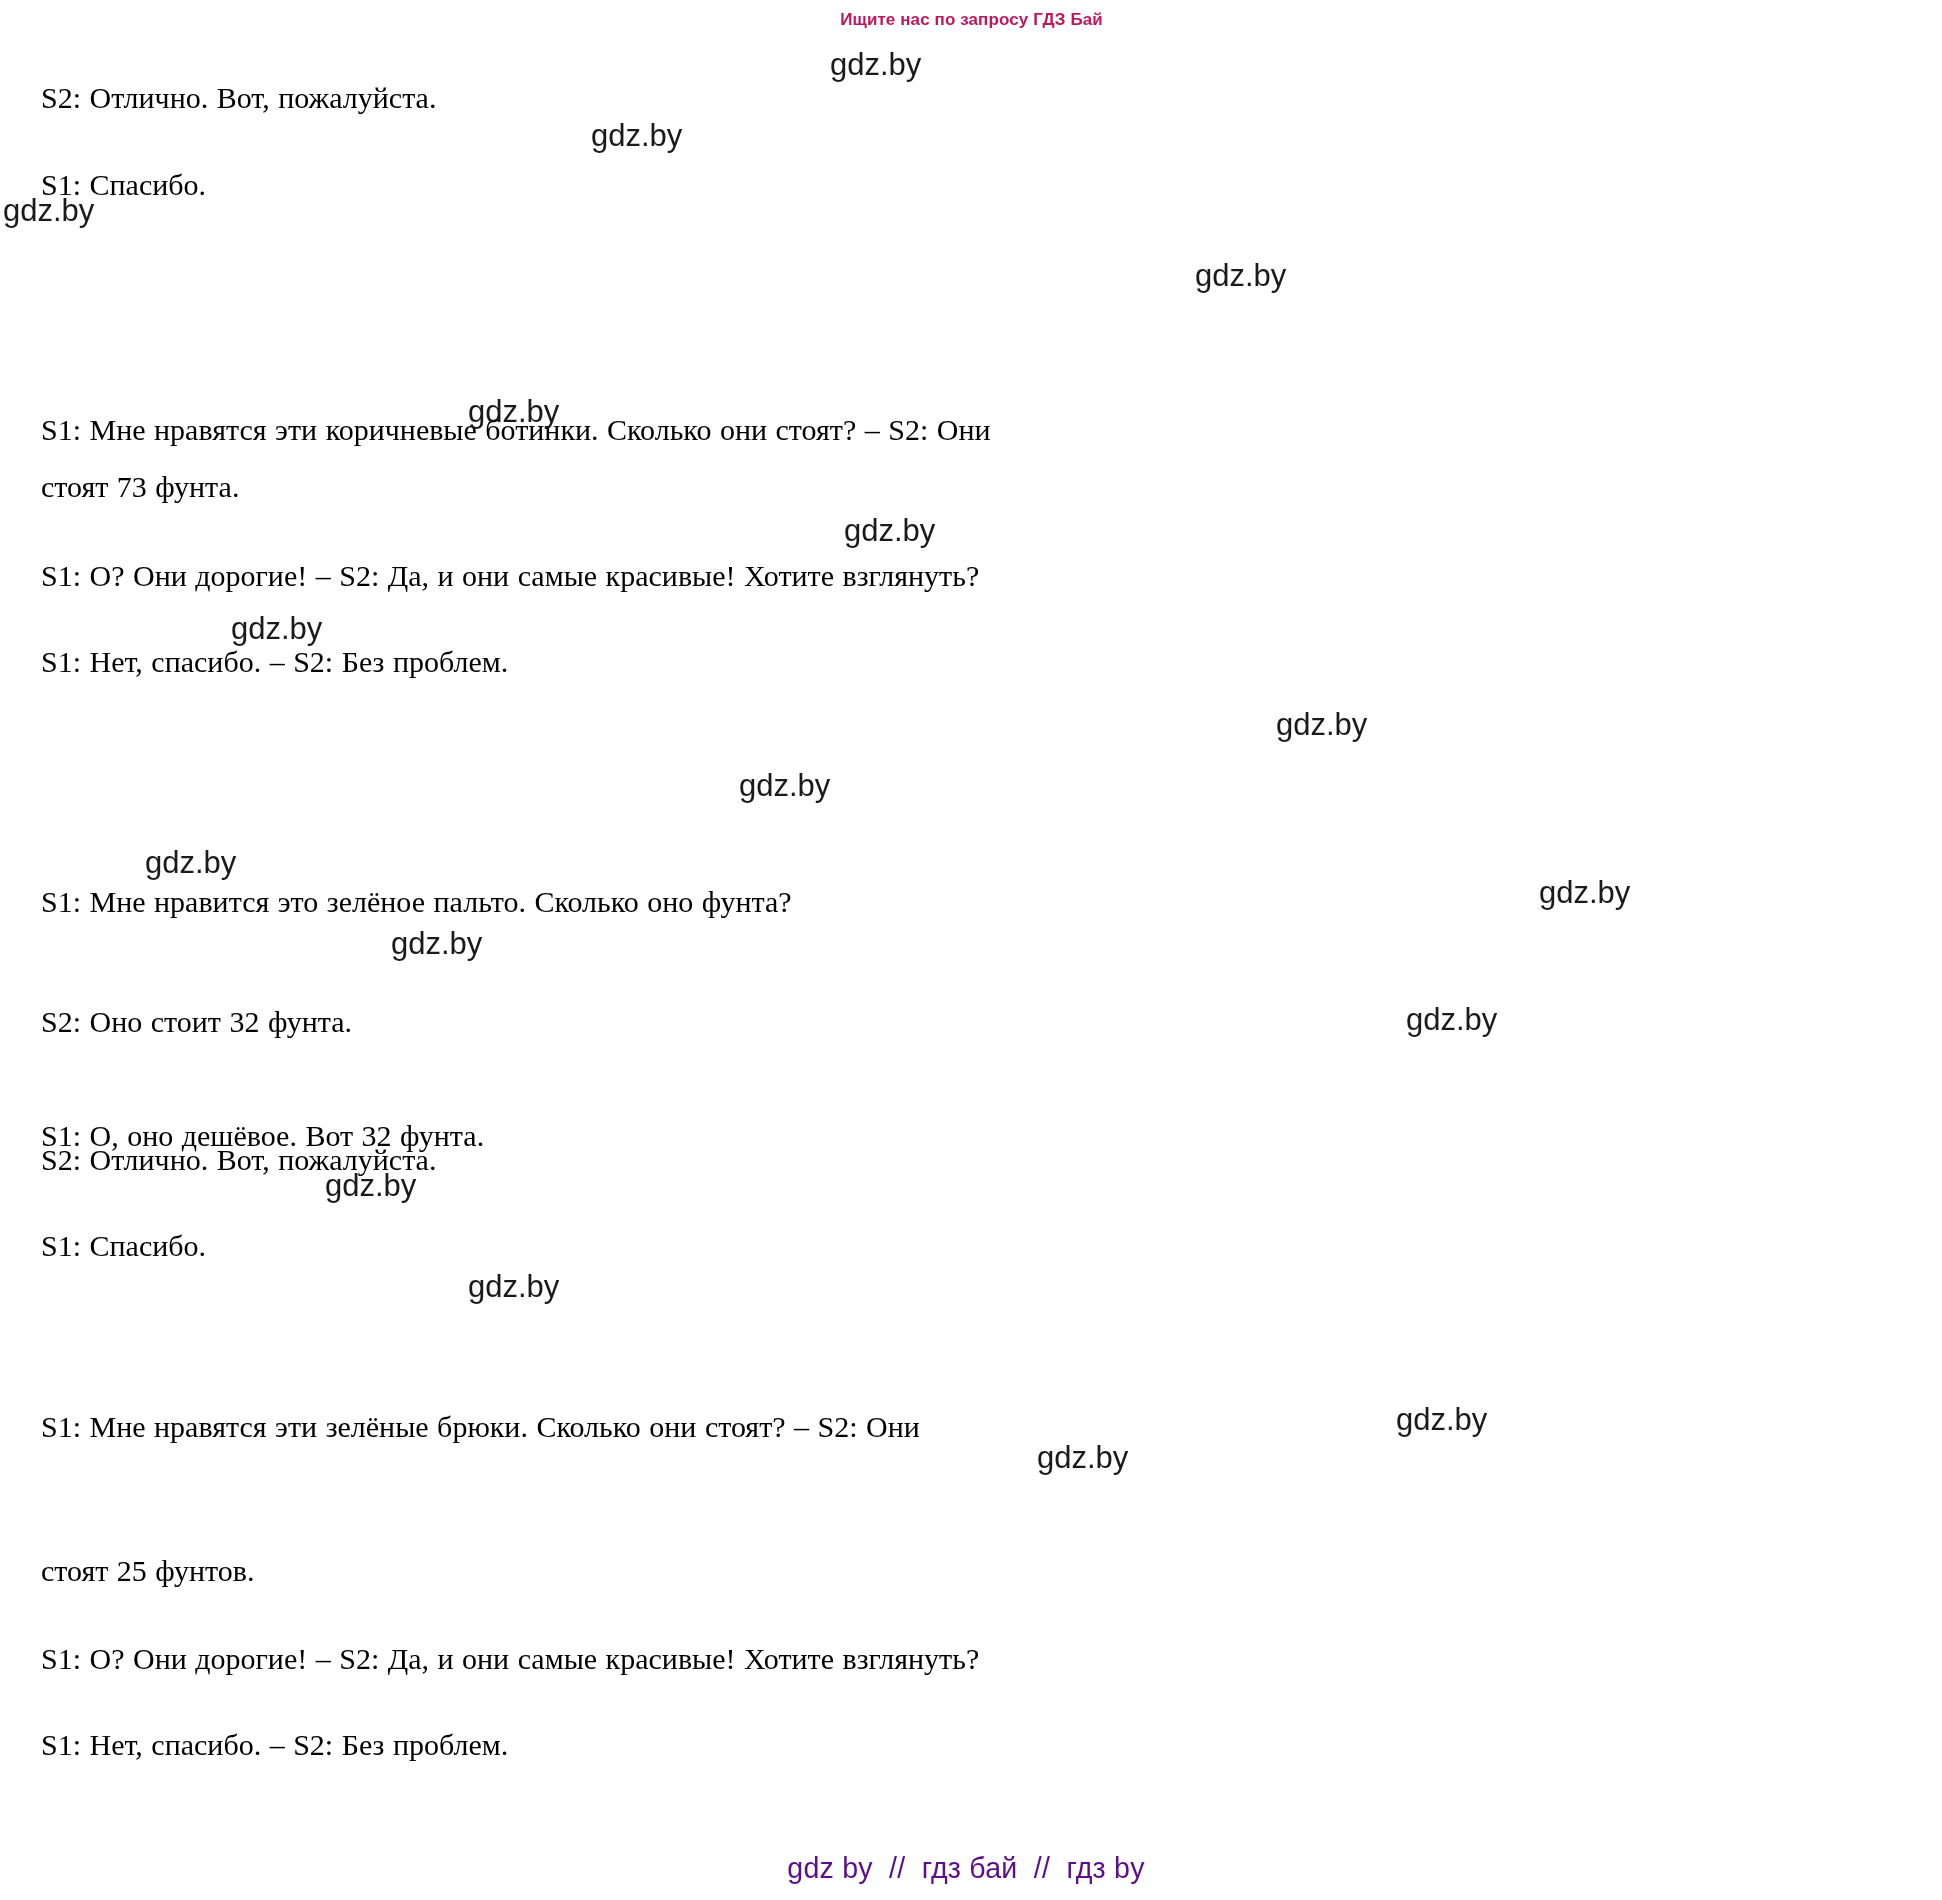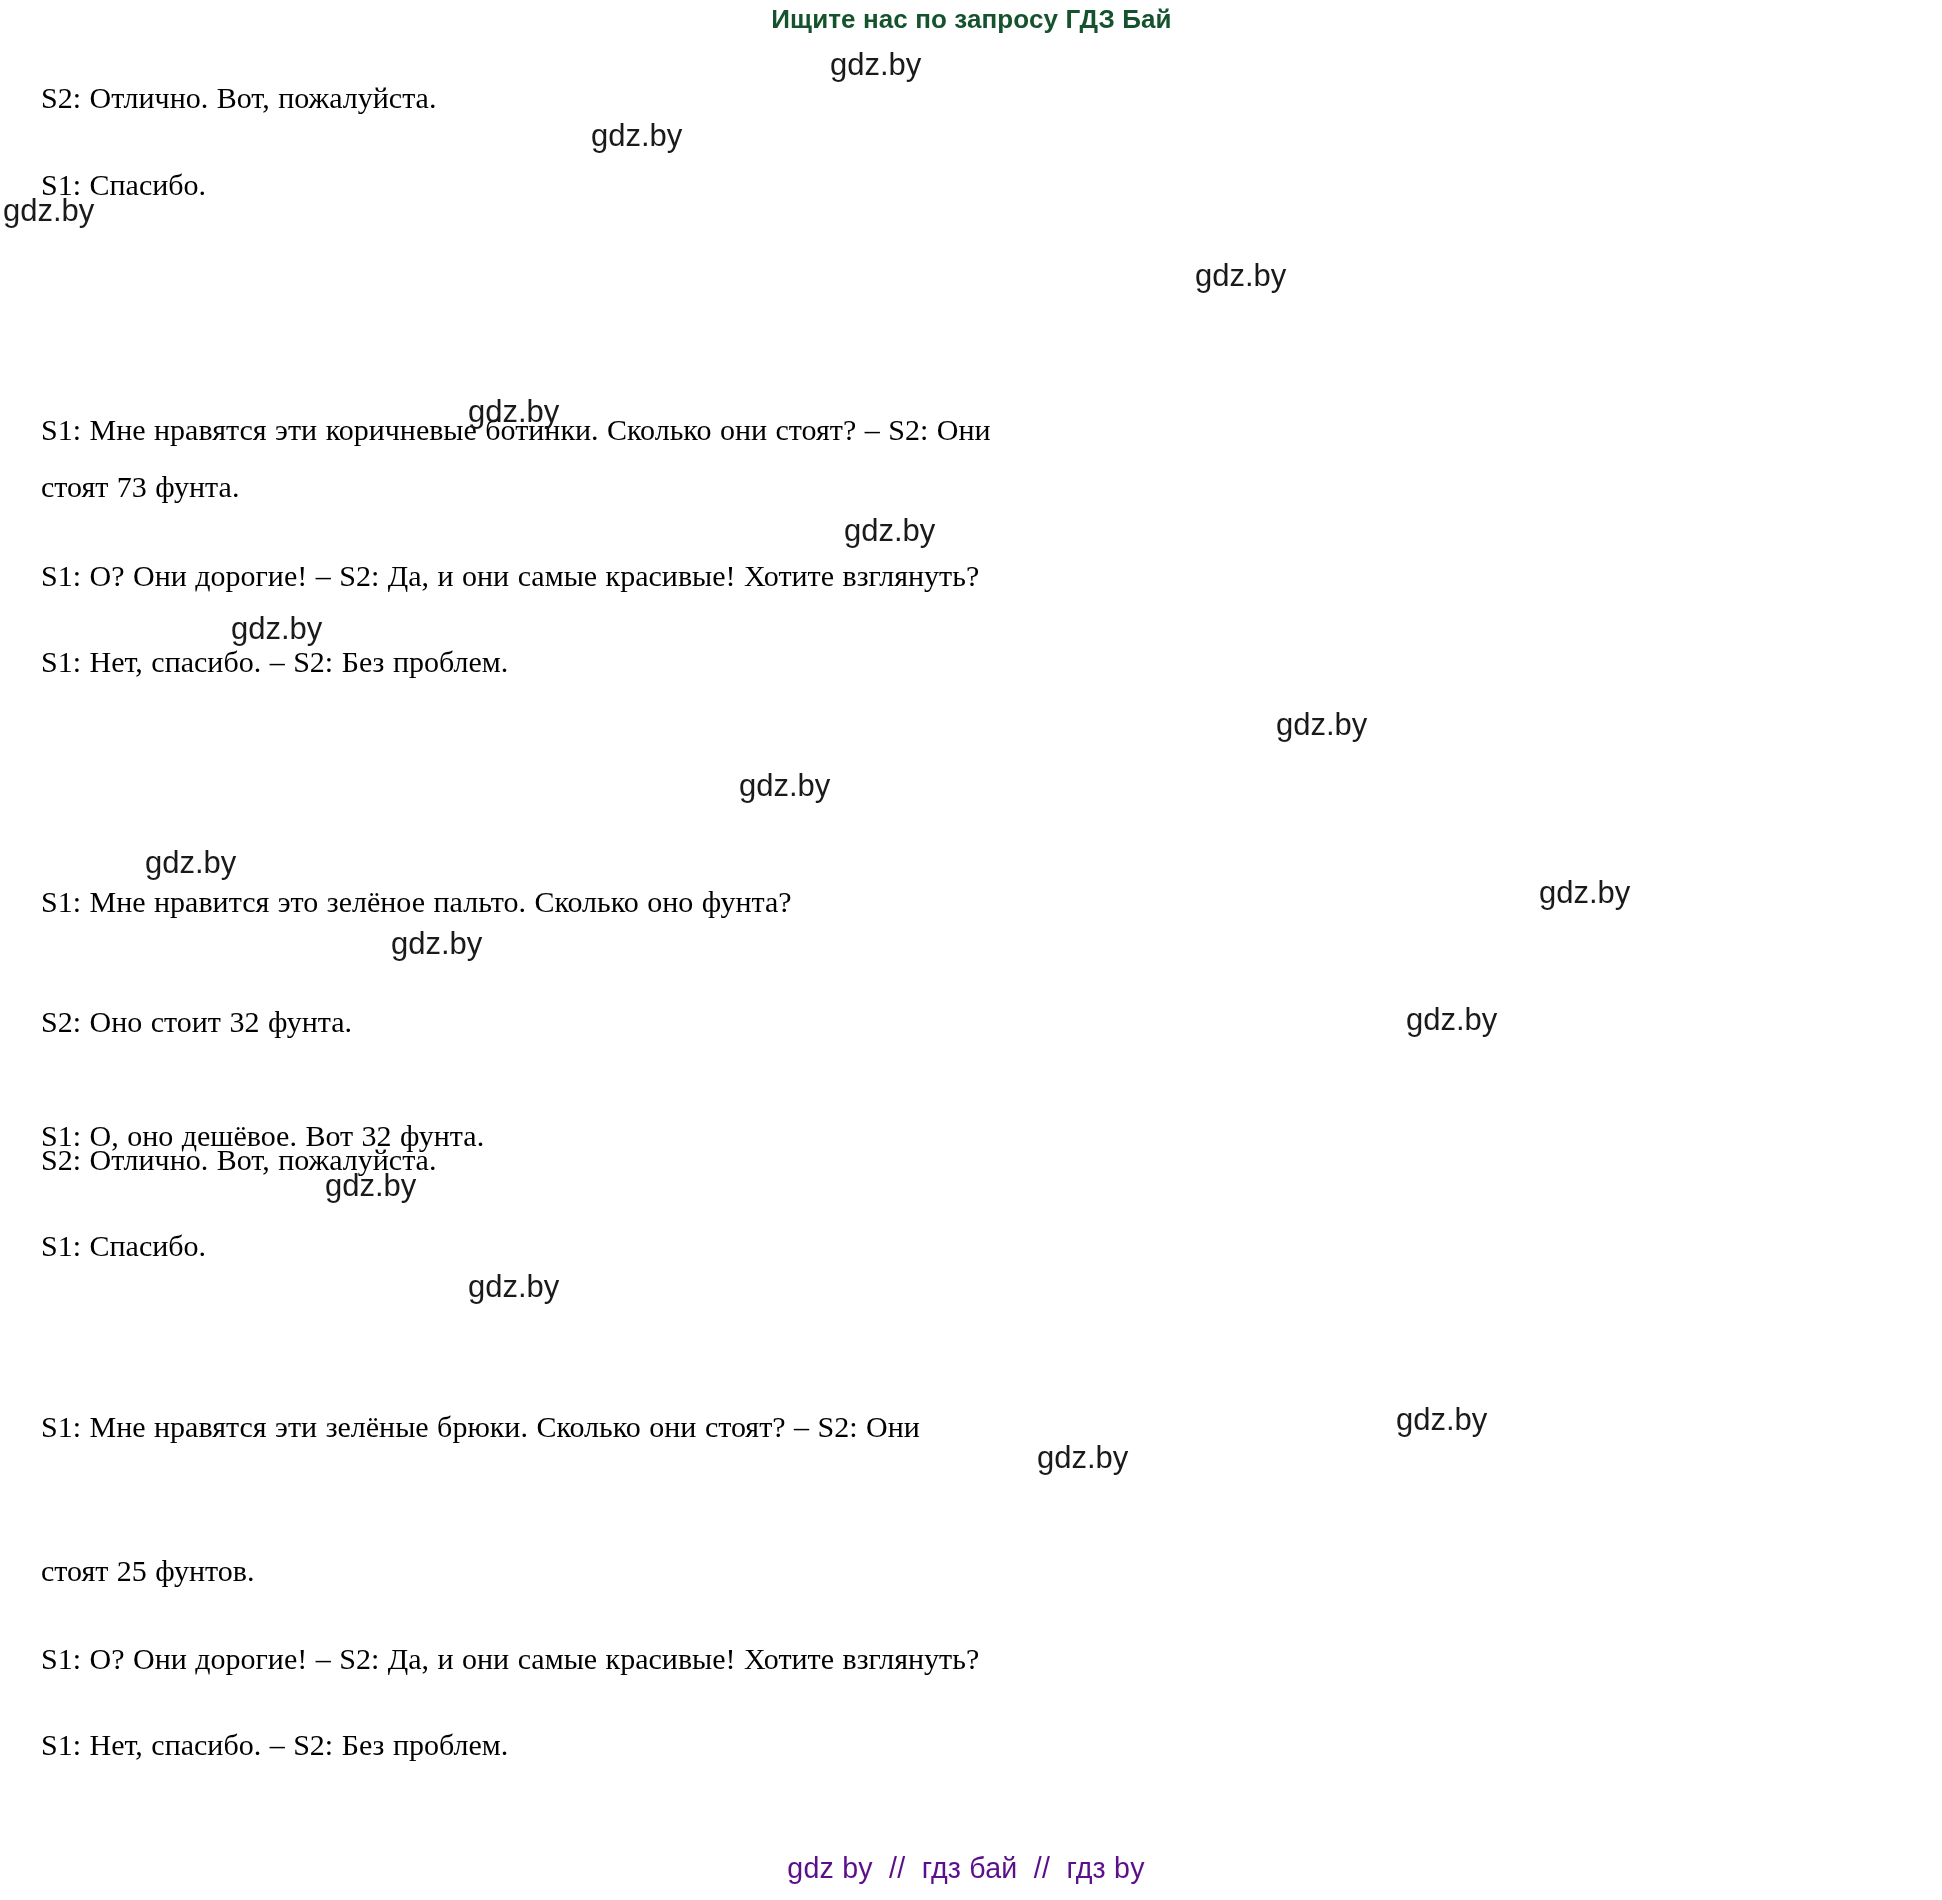--- a/index.html
+++ b/index.html
@@ -23,23 +23,23 @@
     top: 0;
     left: 0;
     width: 1943px;
     height: 39px;
     display: flex;
     align-items: center;
     justify-content: center;
   }
   .promo-banner-text {
     font-family: "Liberation Sans", "DejaVu Sans", sans-serif;
-    font-size: 26px;
+    font-size: 17px;
     font-weight: bold;
-    color: #14532d;
+    color: #be185d;
     letter-spacing: 0.1px;
     white-space: nowrap;
   }
   .dialogue-block {
     position: relative;
   }
 
   
   .abs-line {
     position: absolute;

